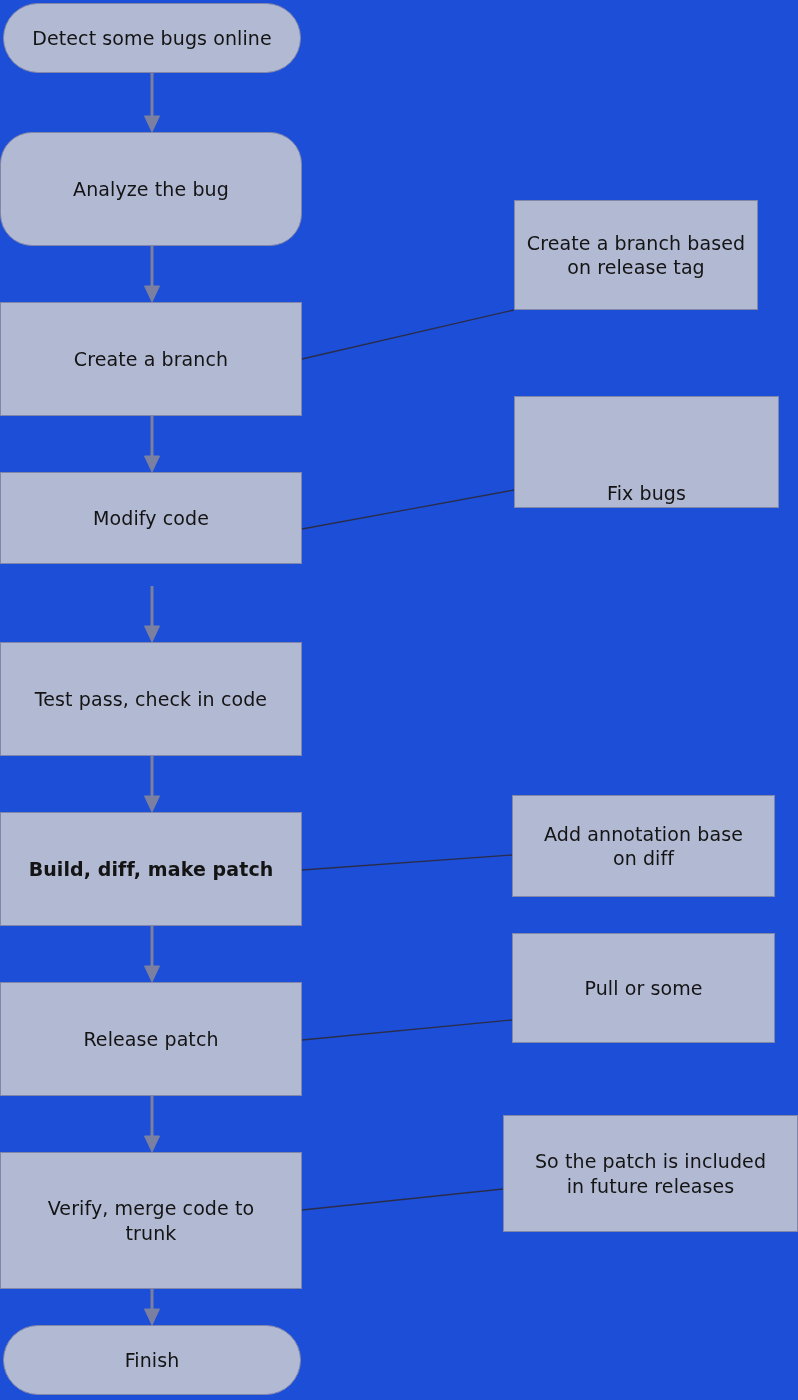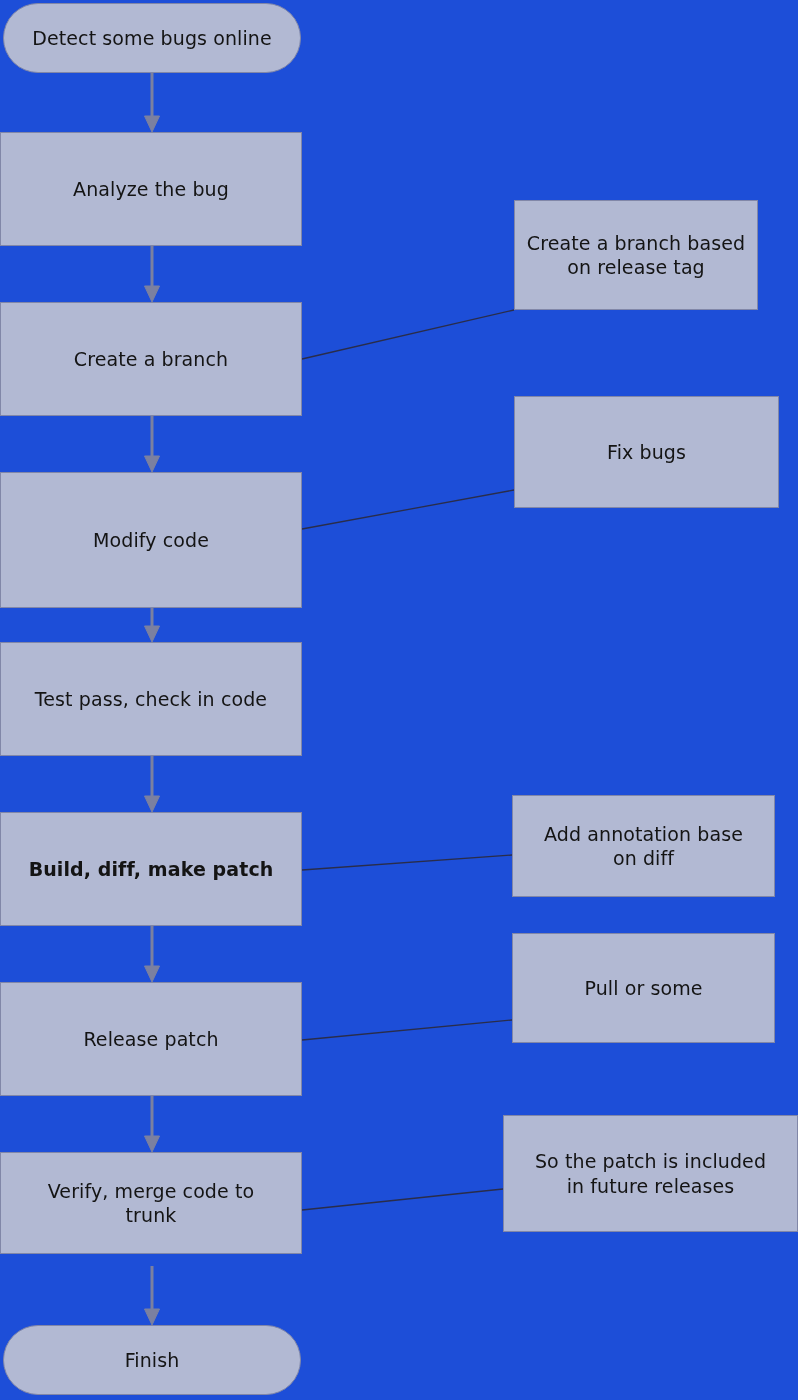--- a/index.html
+++ b/index.html
@@ -96,32 +96,32 @@
       </g>
       <line x1="302" y1="359" x2="514" y2="310" stroke="#2a2d4a" stroke-width="1.3"></line>
       <line x1="302" y1="529" x2="514" y2="490" stroke="#2a2d4a" stroke-width="1.3"></line>
       <line x1="302" y1="870" x2="512" y2="855" stroke="#2a2d4a" stroke-width="1.3"></line>
       <line x1="302" y1="1040" x2="512" y2="1020" stroke="#2a2d4a" stroke-width="1.3"></line>
       <line x1="302" y1="1210" x2="503" y2="1189" stroke="#2a2d4a" stroke-width="1.3"></line>
     </svg>
 
   <div id="node-layer">
       <div class="node process-node terminal" style="left: 3px; top: 3px; width: 298px; height: 70px; background: rgb(178, 185, 211); border-color: rgb(129, 135, 168); color: rgb(20, 20, 20);"><span class="node-label">Detect some bugs online</span></div>
-      <div class="node process-node" style="left: 0px; top: 132px; width: 302px; height: 114px; background: rgb(178, 185, 211); border-color: rgb(129, 135, 168); color: rgb(20, 20, 20);"><span class="node-label">Analyze the bug</span></div>
+      <div class="node process-node" style="left: 0px; top: 132px; width: 302px; height: 114px; background: rgb(178, 185, 211); border-color: rgb(129, 135, 168); color: rgb(20, 20, 20); border-radius: 32px;"><span class="node-label">Analyze the bug</span></div>
       <div class="node process-node" style="left: 0px; top: 302px; width: 302px; height: 114px; background: rgb(178, 185, 211); border-color: rgb(129, 135, 168); color: rgb(20, 20, 20);"><span class="node-label">Create a branch</span></div>
-      <div class="node process-node" style="left: 0px; top: 472px; width: 302px; height: 136px; background: rgb(178, 185, 211); border-color: rgb(129, 135, 168); color: rgb(20, 20, 20);"><span class="node-label">Modify code</span></div>
+      <div class="node process-node" style="left: 0px; top: 472px; width: 302px; height: 92px; background: rgb(178, 185, 211); border-color: rgb(129, 135, 168); color: rgb(20, 20, 20);"><span class="node-label">Modify code</span></div>
       <div class="node process-node" style="left: 0px; top: 642px; width: 302px; height: 114px; background: rgb(178, 185, 211); border-color: rgb(129, 135, 168); color: rgb(20, 20, 20);"><span class="node-label">Test pass, check in code</span></div>
       <div class="node process-node" style="left: 0px; top: 812px; width: 302px; height: 114px; background: rgb(178, 185, 211); border-color: rgb(129, 135, 168); color: rgb(20, 20, 20); font-weight: bold;"><span class="node-label">Build, diff, make patch</span></div>
       <div class="node process-node" style="left: 0px; top: 982px; width: 302px; height: 114px; background: rgb(178, 185, 211); border-color: rgb(129, 135, 168); color: rgb(20, 20, 20);"><span class="node-label">Release patch</span></div>
-      <div class="node process-node" style="left: 0px; top: 1152px; width: 302px; height: 102px; background: rgb(178, 185, 211); border-color: rgb(129, 135, 168); color: rgb(20, 20, 20);"><span class="node-label">Verify,  merge code to
+      <div class="node process-node" style="left: 0px; top: 1152px; width: 302px; height: 137px; background: rgb(178, 185, 211); border-color: rgb(129, 135, 168); color: rgb(20, 20, 20);"><span class="node-label">Verify,  merge code to
 trunk</span></div>
       <div class="node process-node terminal" style="left: 3px; top: 1325px; width: 298px; height: 70px; background: rgb(178, 185, 211); border-color: rgb(129, 135, 168); color: rgb(20, 20, 20);"><span class="node-label">Finish</span></div>
       <div class="node annotation" style="left: 514px; top: 200px; width: 244px; height: 110px; background: rgb(178, 185, 211); border-color: rgb(129, 135, 168); color: rgb(20, 20, 20);"><span class="node-label">Create a branch based
 on release tag</span></div>
-      <div class="node annotation" style="left: 514px; top: 396px; width: 265px; height: 112px; background: rgb(178, 185, 211); border-color: rgb(129, 135, 168); color: rgb(20, 20, 20);"><span class="node-label">Fix bugs</span></div>
+      <div class="node annotation" style="left: 514px; top: 396px; width: 265px; height: 112px; background: rgb(178, 185, 211); border-color: rgb(129, 135, 168); color: rgb(20, 20, 20); align-items: flex-end;"><span class="node-label">Fix bugs</span></div>
       <div class="node annotation" style="left: 512px; top: 795px; width: 263px; height: 102px; background: rgb(178, 185, 211); border-color: rgb(129, 135, 168); color: rgb(20, 20, 20);"><span class="node-label">Add annotation base
 on diff</span></div>
       <div class="node annotation" style="left: 512px; top: 933px; width: 263px; height: 110px; background: rgb(178, 185, 211); border-color: rgb(129, 135, 168); color: rgb(20, 20, 20);"><span class="node-label">Pull or some</span></div>
       <div class="node annotation" style="left: 503px; top: 1115px; width: 295px; height: 117px; background: rgb(178, 185, 211); border-color: rgb(129, 135, 168); color: rgb(20, 20, 20); justify-content: flex-end;"><span class="node-label">So the patch is included
 in future releases</span></div>
     </div>
 
 </div>
 
 </body></html>

